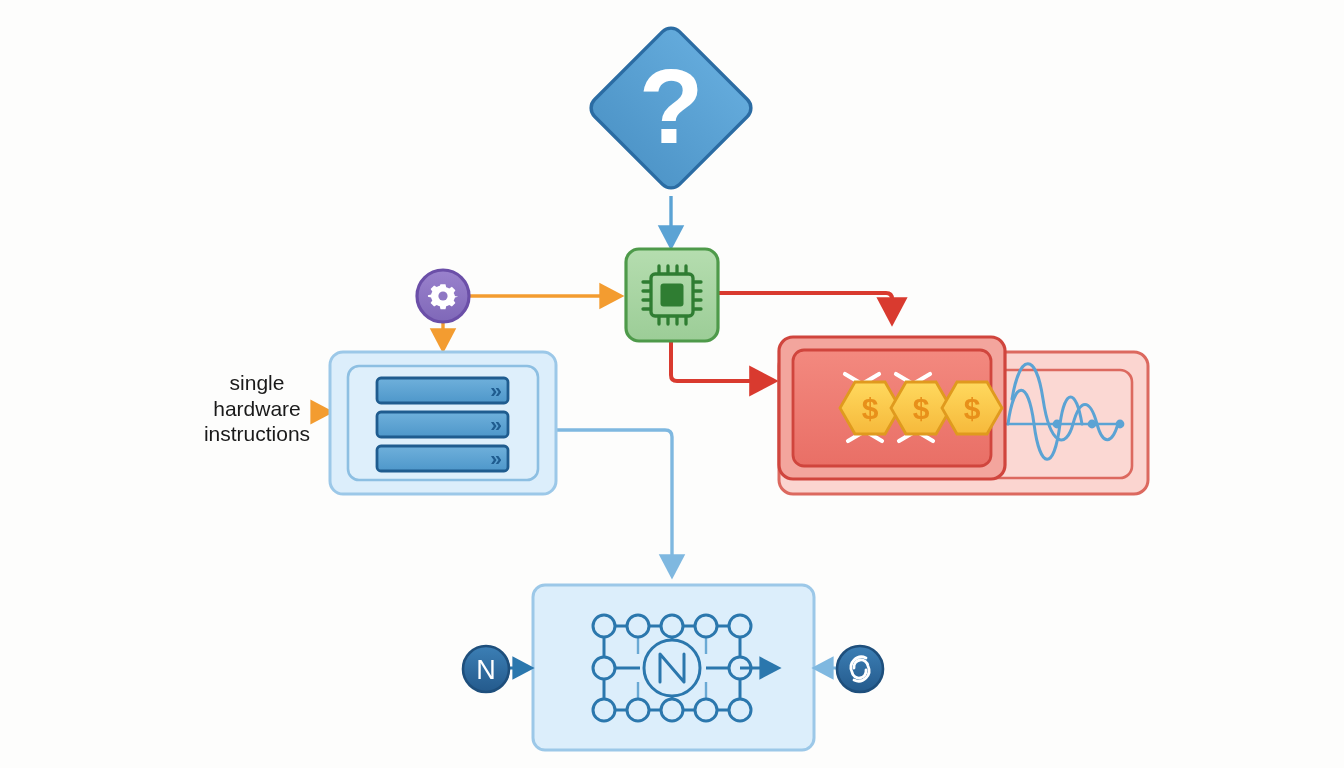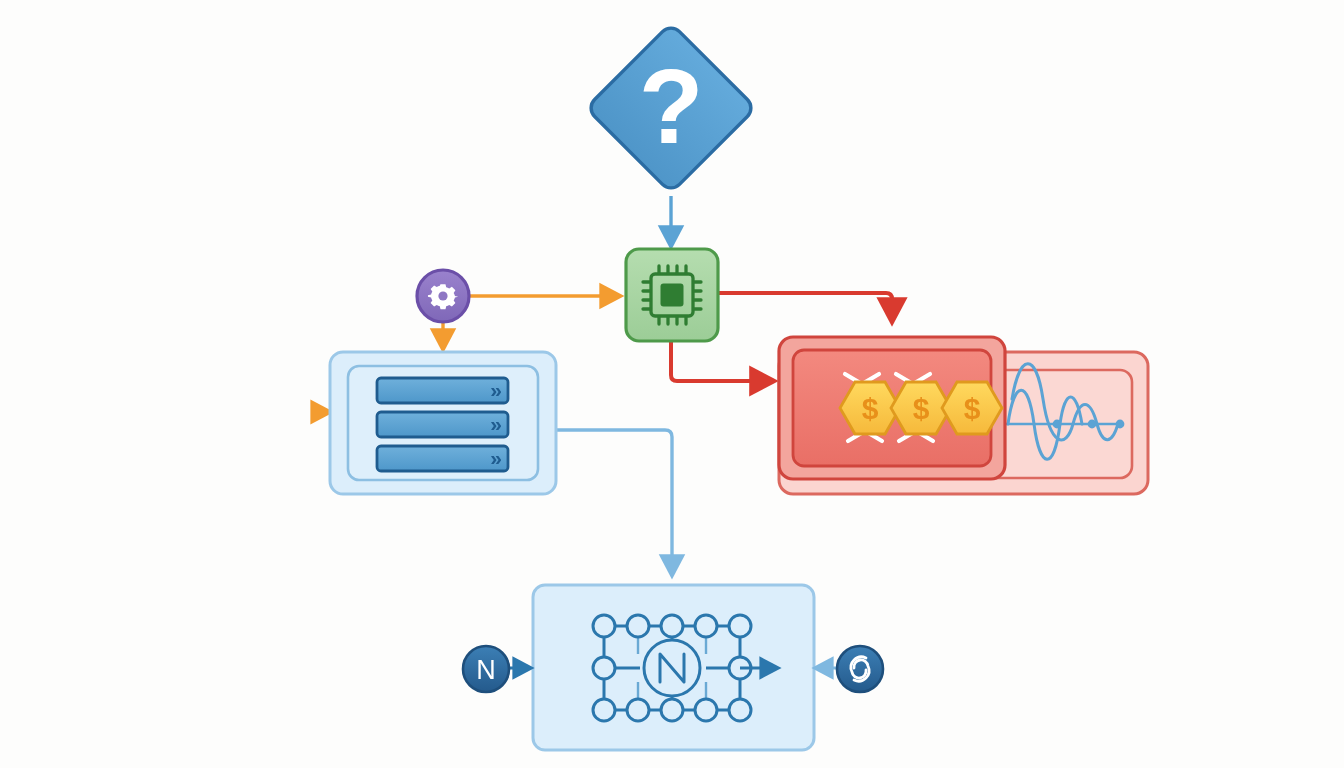--- a/index.html
+++ b/index.html
@@ -267,14 +267,17 @@
     </g>
     <g>
       <circle cx="860" cy="669" r="23" fill="url(#gBadge)" stroke="#1e4f7c" stroke-width="2.6"></circle>
       <g fill="none" stroke="#ffffff" stroke-width="2.8" stroke-linecap="round">
         <path d="M866 658 A 10.5 10.5 0 0 0 852 672 A 7 7 0 0 0 866 670"></path>
         <path d="M854 680 A 10.5 10.5 0 0 0 868 666 A 7 7 0 0 0 854 668"></path>
       </g>
     </g>
   </svg>
 
+  <div class="lbl" id="label-instructions">single
+hardware
+instructions</div>
 
 </div>
 
 </body></html>

